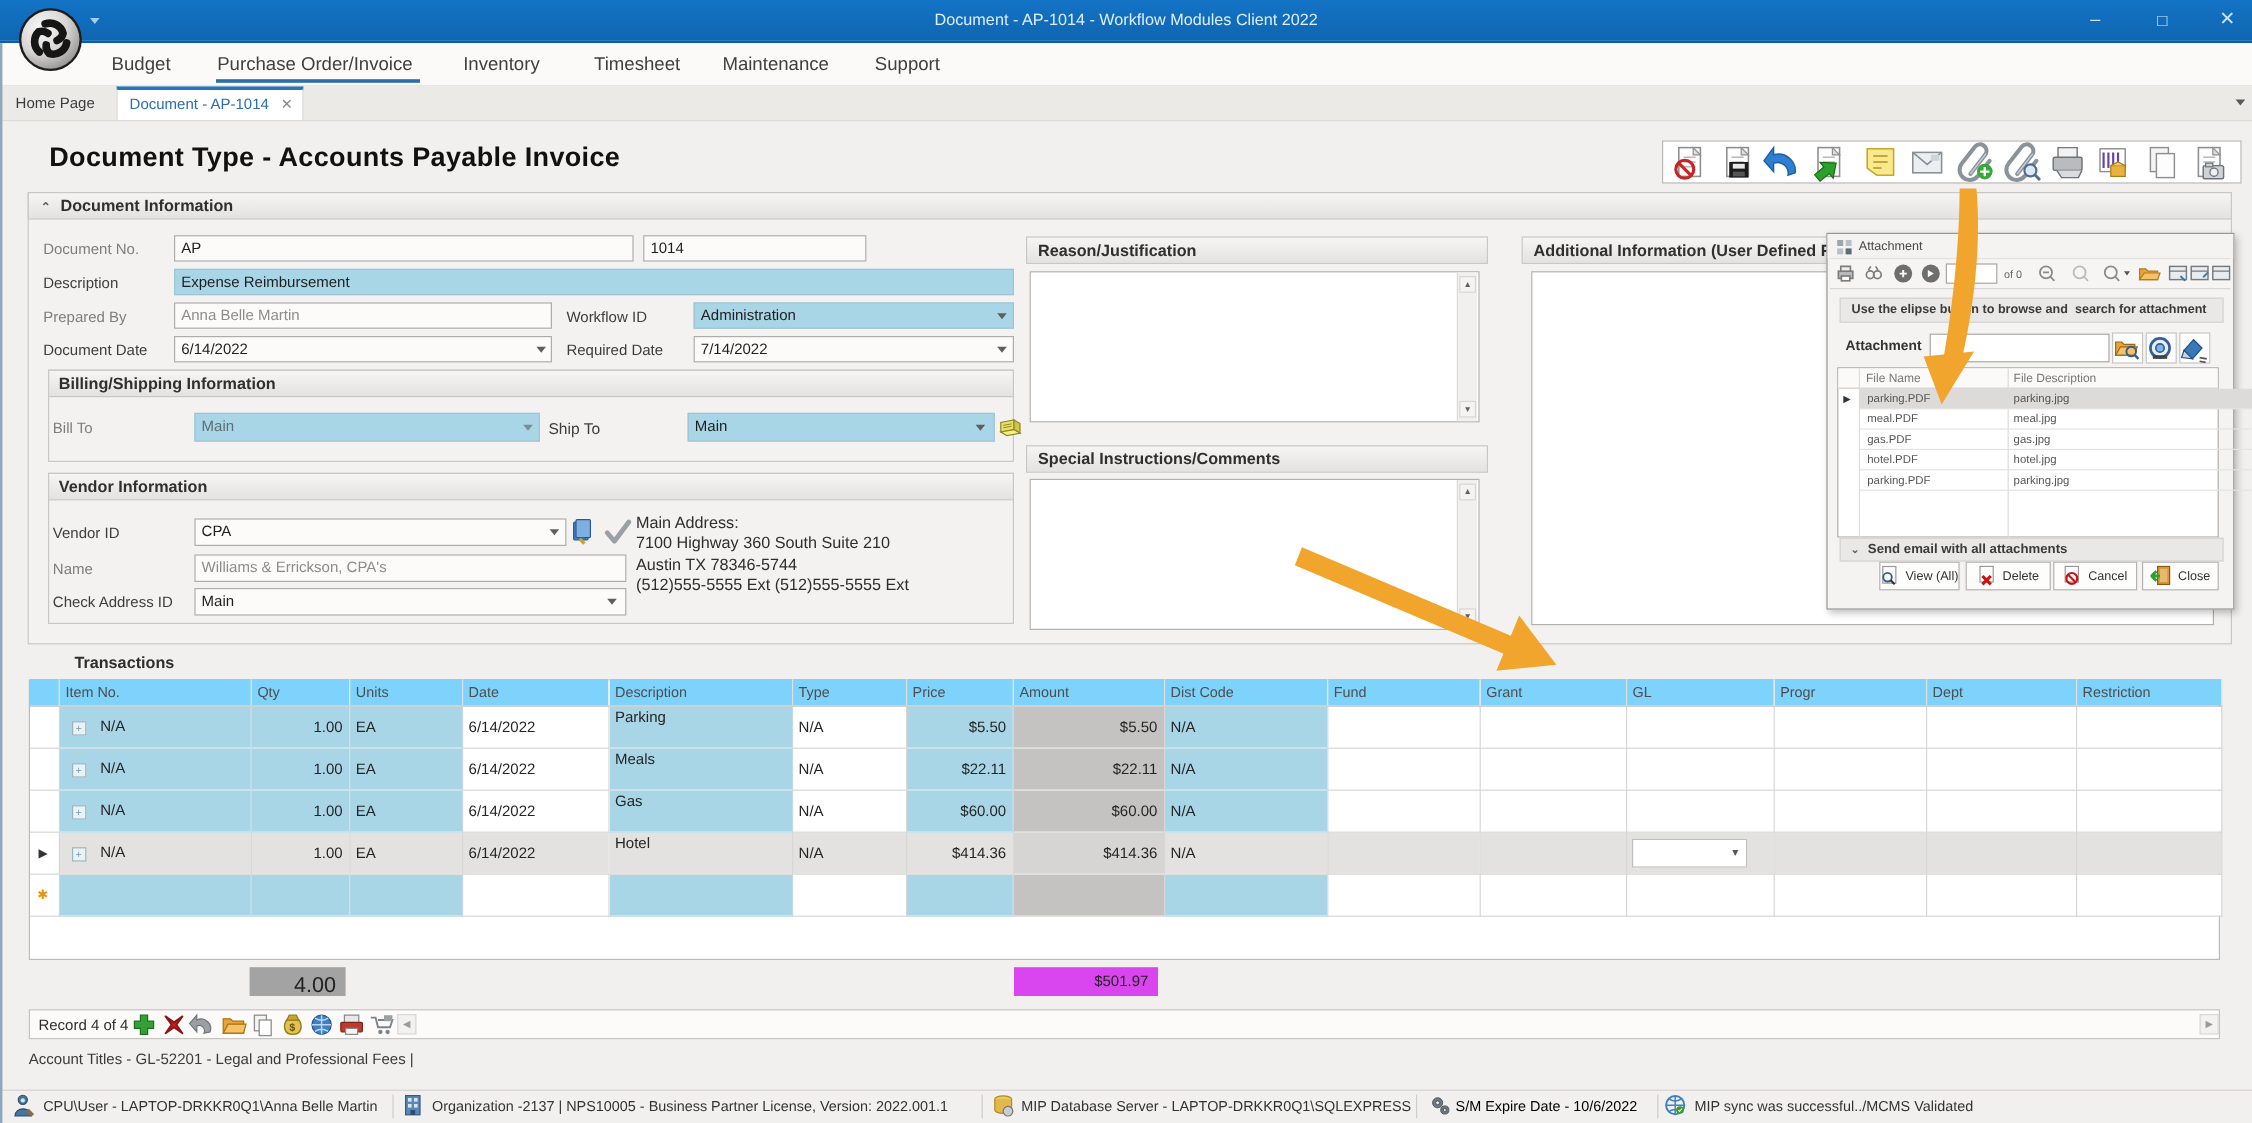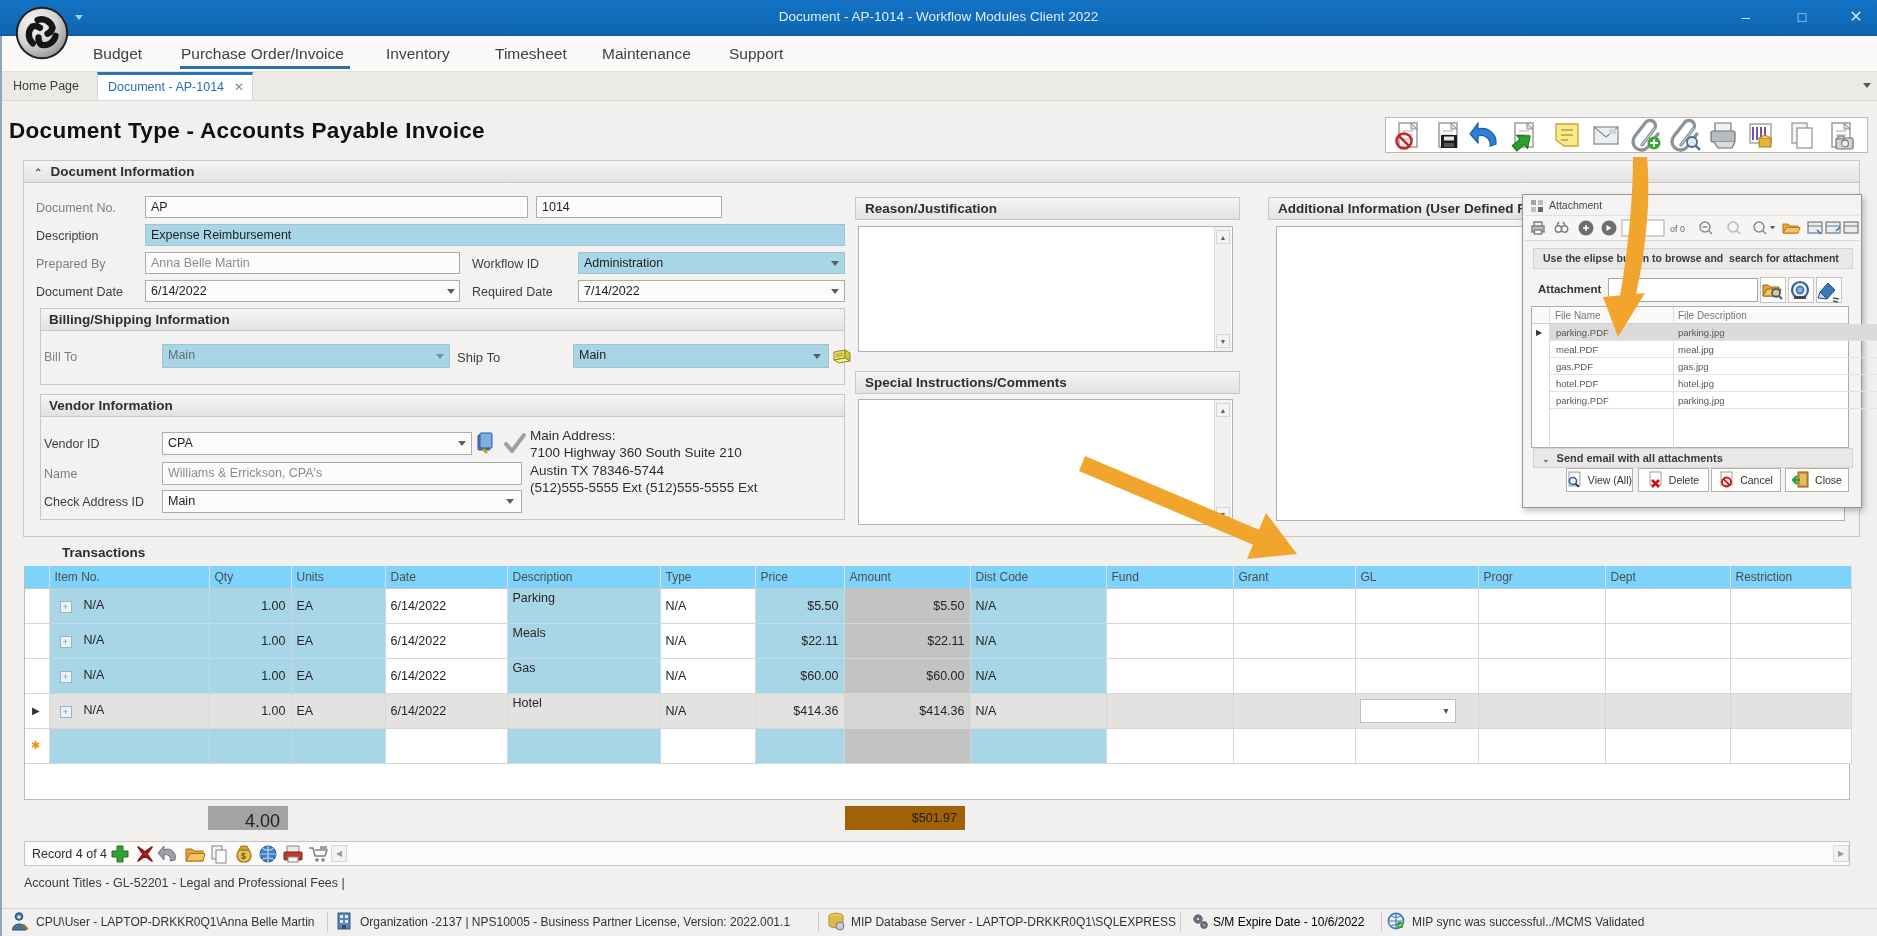--- a/index.html
+++ b/index.html
@@ -21,21 +21,21 @@
 #menuline { position:absolute; top:66px; left:180px; width:170px; height:3px; background:#2d6da8; }
 
 
 #tabrow { position:absolute; top:72px; left:0; width:1877px; height:28px; background:#eceae7; }
 #tab-home { position:absolute; top:72px; left:0px; width:92px; height:28px; font-size:12.5px; color:#3c3c3c; text-align:center; line-height:28px; }
 #tab-doc { position:absolute; top:72px; left:97px; width:156px; height:28px; background:#fff; border-top:3px solid #2a74b8; border-left:1px solid #d7d5d2; border-right:1px solid #d7d5d2; font-size:12.5px; color:#2a6db5; line-height:25px; }
 #tab-doc span.x { color:#8a8a8a; margin-left:10px; font-size:12px; }
 #tabcaret { position:absolute; top:83px; left:1863px; width:0; height:0; border-left:4px solid transparent; border-right:4px solid transparent; border-top:5px solid #5a5a5a; }
 
 
-#h1 { position:absolute; top:118px; left:9px; font-size:22.5px; font-weight:bold; color:#111; letter-spacing:0.3px; }
+#h1 { position:absolute; top:118px; left:41px; font-size:22.5px; font-weight:bold; color:#111; letter-spacing:0.3px; }
 
 
 .grouphdr { position:absolute; background:linear-gradient(#f6f5f3,#e4e2e0); border:1px solid #c9c8c6; font-weight:bold; color:#2f2f2f; }
 .groupbox { position:absolute; border:1px solid #c9c8c6; background:#f3f2f0; }
 .lbl { position:absolute; font-size:12.5px; color:#3d3d3d; }
 .lblgray { position:absolute; font-size:12.5px; color:#7e7e7c; }
 .field { position:absolute; background:#fcfbfa; border:1px solid #aeadab; font-size:12.5px; color:#1e1e1e; padding:3px 5px 0 5px; }
 .fieldblue { position:absolute; background:#a9d6e7; border:1px solid #9fc4d4; font-size:12.5px; color:#1e1e1e; padding:3px 5px 0 5px; }
 .ddarrow { position:absolute; width:0; height:0; border-left:4px solid transparent; border-right:4px solid transparent; border-top:5px solid #5e5e5e; }
 .scroll { position:absolute; width:17px; background:#f1f0ee; border-left:1px solid #dcdbd9; }
@@ -417,21 +417,21 @@
             <td class="white"></td>
             <td class="white"></td>
             <td class="white"></td>
             <td class="white"></td>
           </tr>
 </tbody>
       </table>
 </div>
 
 <div class="abs num" style="top:806px; left:208px; width:80px; height:24px; background:#a3a3a3; font-size:18px; color:#222; padding:5px 8px 0 0;">4.00</div>
-<div class="abs num" style="top:806px; left:845px; width:120px; height:24px; background:#a16207; font-size:12.5px; color:#222; padding:5px 8px 0 0;">$501.97</div>
+<div class="abs num" style="top:806px; left:845px; width:120px; height:24px; background:#d946ef; font-size:12.5px; color:#222; padding:5px 8px 0 0;">$501.97</div>
 
 <div class="abs" style="top:841px; left:24px; width:1826px; height:25px; background:#fcfbfa; border:1px solid #c5c4c2;"></div>
 <div class="abs" style="top:847px; left:32px; font-size:12.5px; color:#2e2e2e;">Record 4 of 4</div>
 <svg id="recicons" class="abs" style="top:843px; left:105px;" width="240" height="22" viewBox="0 0 240 22">
  <g transform="translate(15,11)">
         <path d="M-3,-8 L3,-8 L3,-3 L8,-3 L8,3 L3,3 L3,8 L-3,8 L-3,3 L-8,3 L-8,-3 L-3,-3 Z" fill="#35a035" stroke="#1d701d" stroke-width="1"></path>
       </g>
  <g transform="translate(40,11)">
         <path d="M-7,-7 L0,-2 L7,-7 L2,0 L7,7 L0,2 L-7,7 L-2,0 Z" fill="#c22020" stroke="#8f1515" stroke-width="1.6" stroke-linejoin="round"></path>
       </g>

